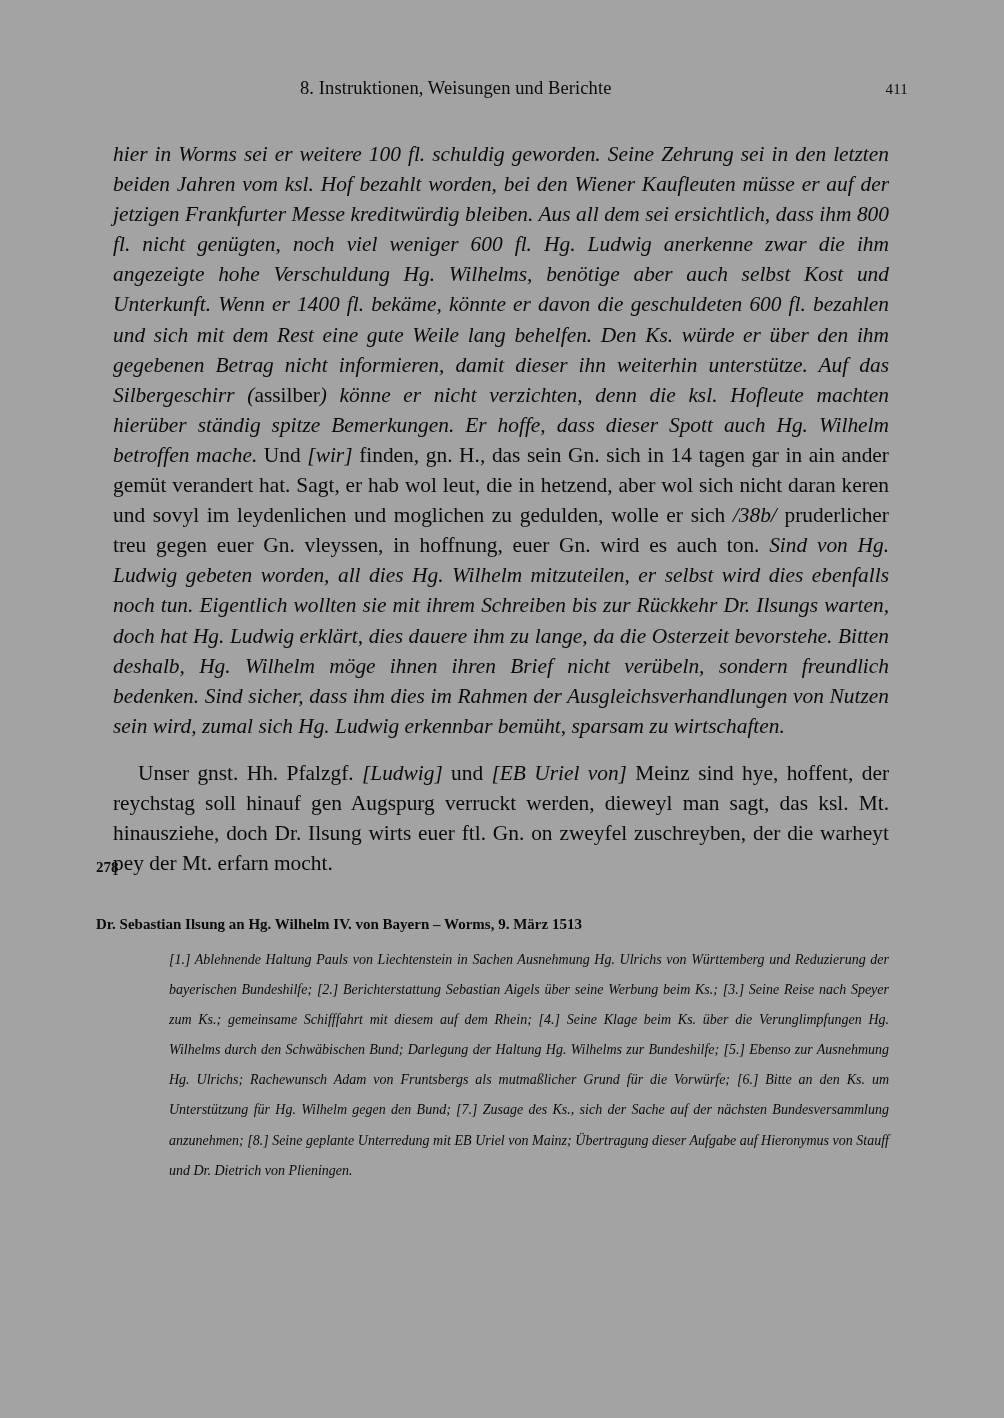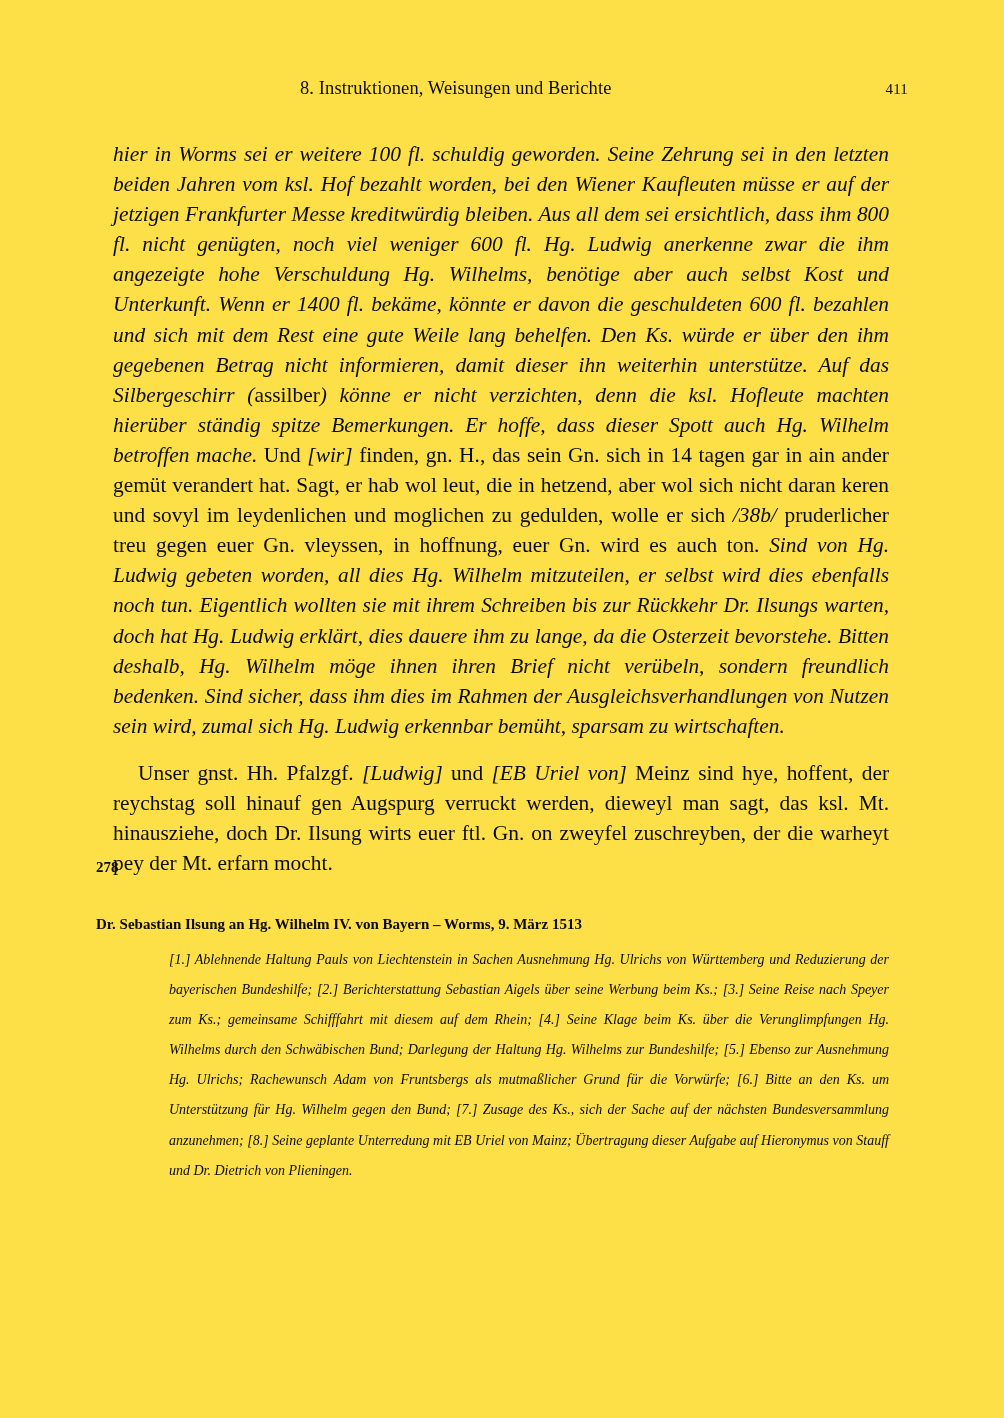--- a/index.html
+++ b/index.html
@@ -4,21 +4,21 @@
 <style>
   html, body {
     margin: 0;
     padding: 0;
     background: #ffffff;
   }
   .page {
     position: relative;
     width: 1004px;
     height: 1418px;
-    background: #fde047;
+    background: #a3a3a3;
     margin: 0 auto;
     font-family: "Liberation Serif", "DejaVu Serif", serif;
     color: #0b0b0b;
     overflow: hidden;
   }
 
   
   .running-head {
     position: absolute;
     left: 96px;

